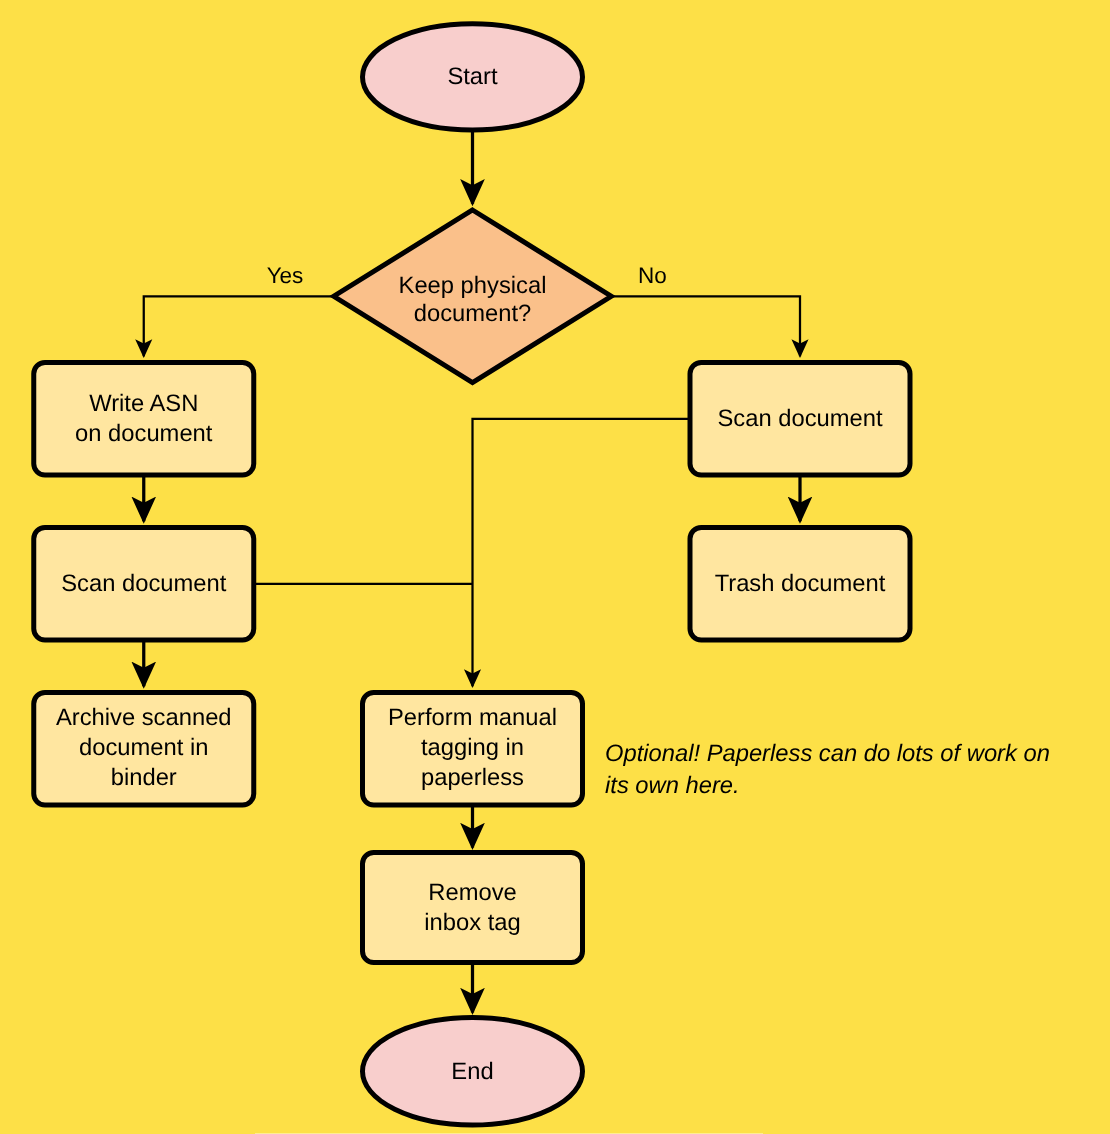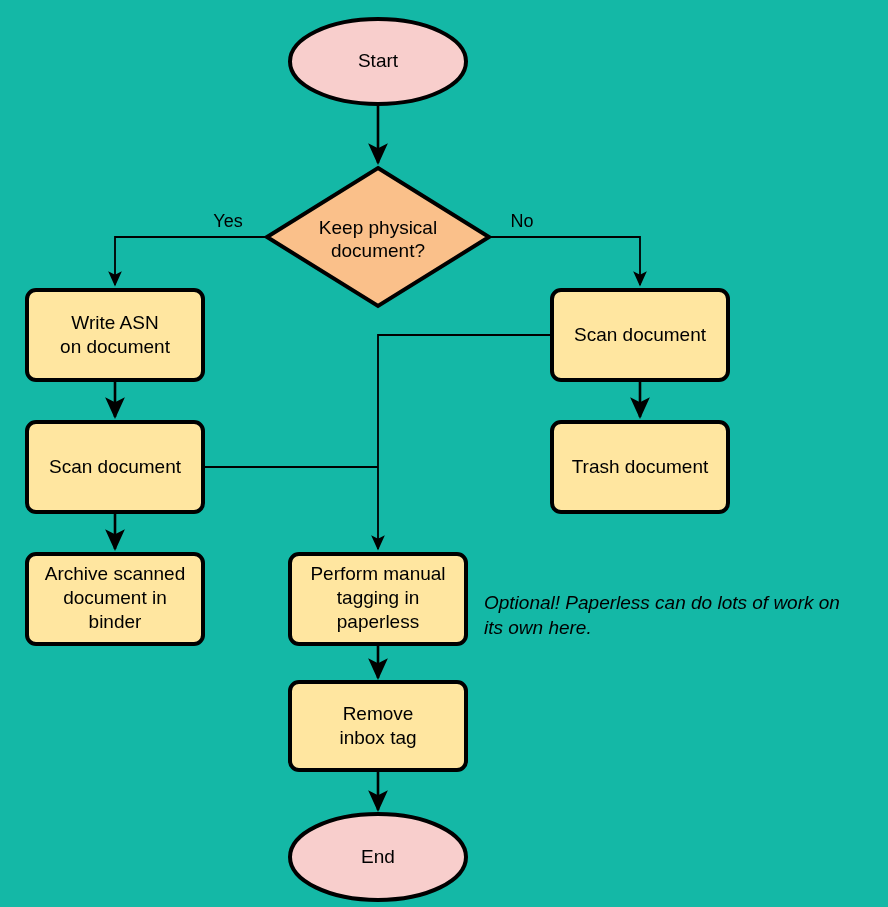--- a/index.html
+++ b/index.html
@@ -12,21 +12,21 @@
     width: 888px;
     height: 907px;
     font-family: "Liberation Sans", sans-serif;
     color: #000000;
     overflow: hidden;
   }
   #diagram-root {
     position: relative;
     width: 888px;
     height: 907px;
-    background: #14b8a6;
+    background: #fde047;
   }
   #flow-svg {
     position: absolute;
     left: 0;
     top: 0;
     width: 888px;
     height: 907px;
   }
   .node-text {
     font-family: "Liberation Sans", sans-serif;

